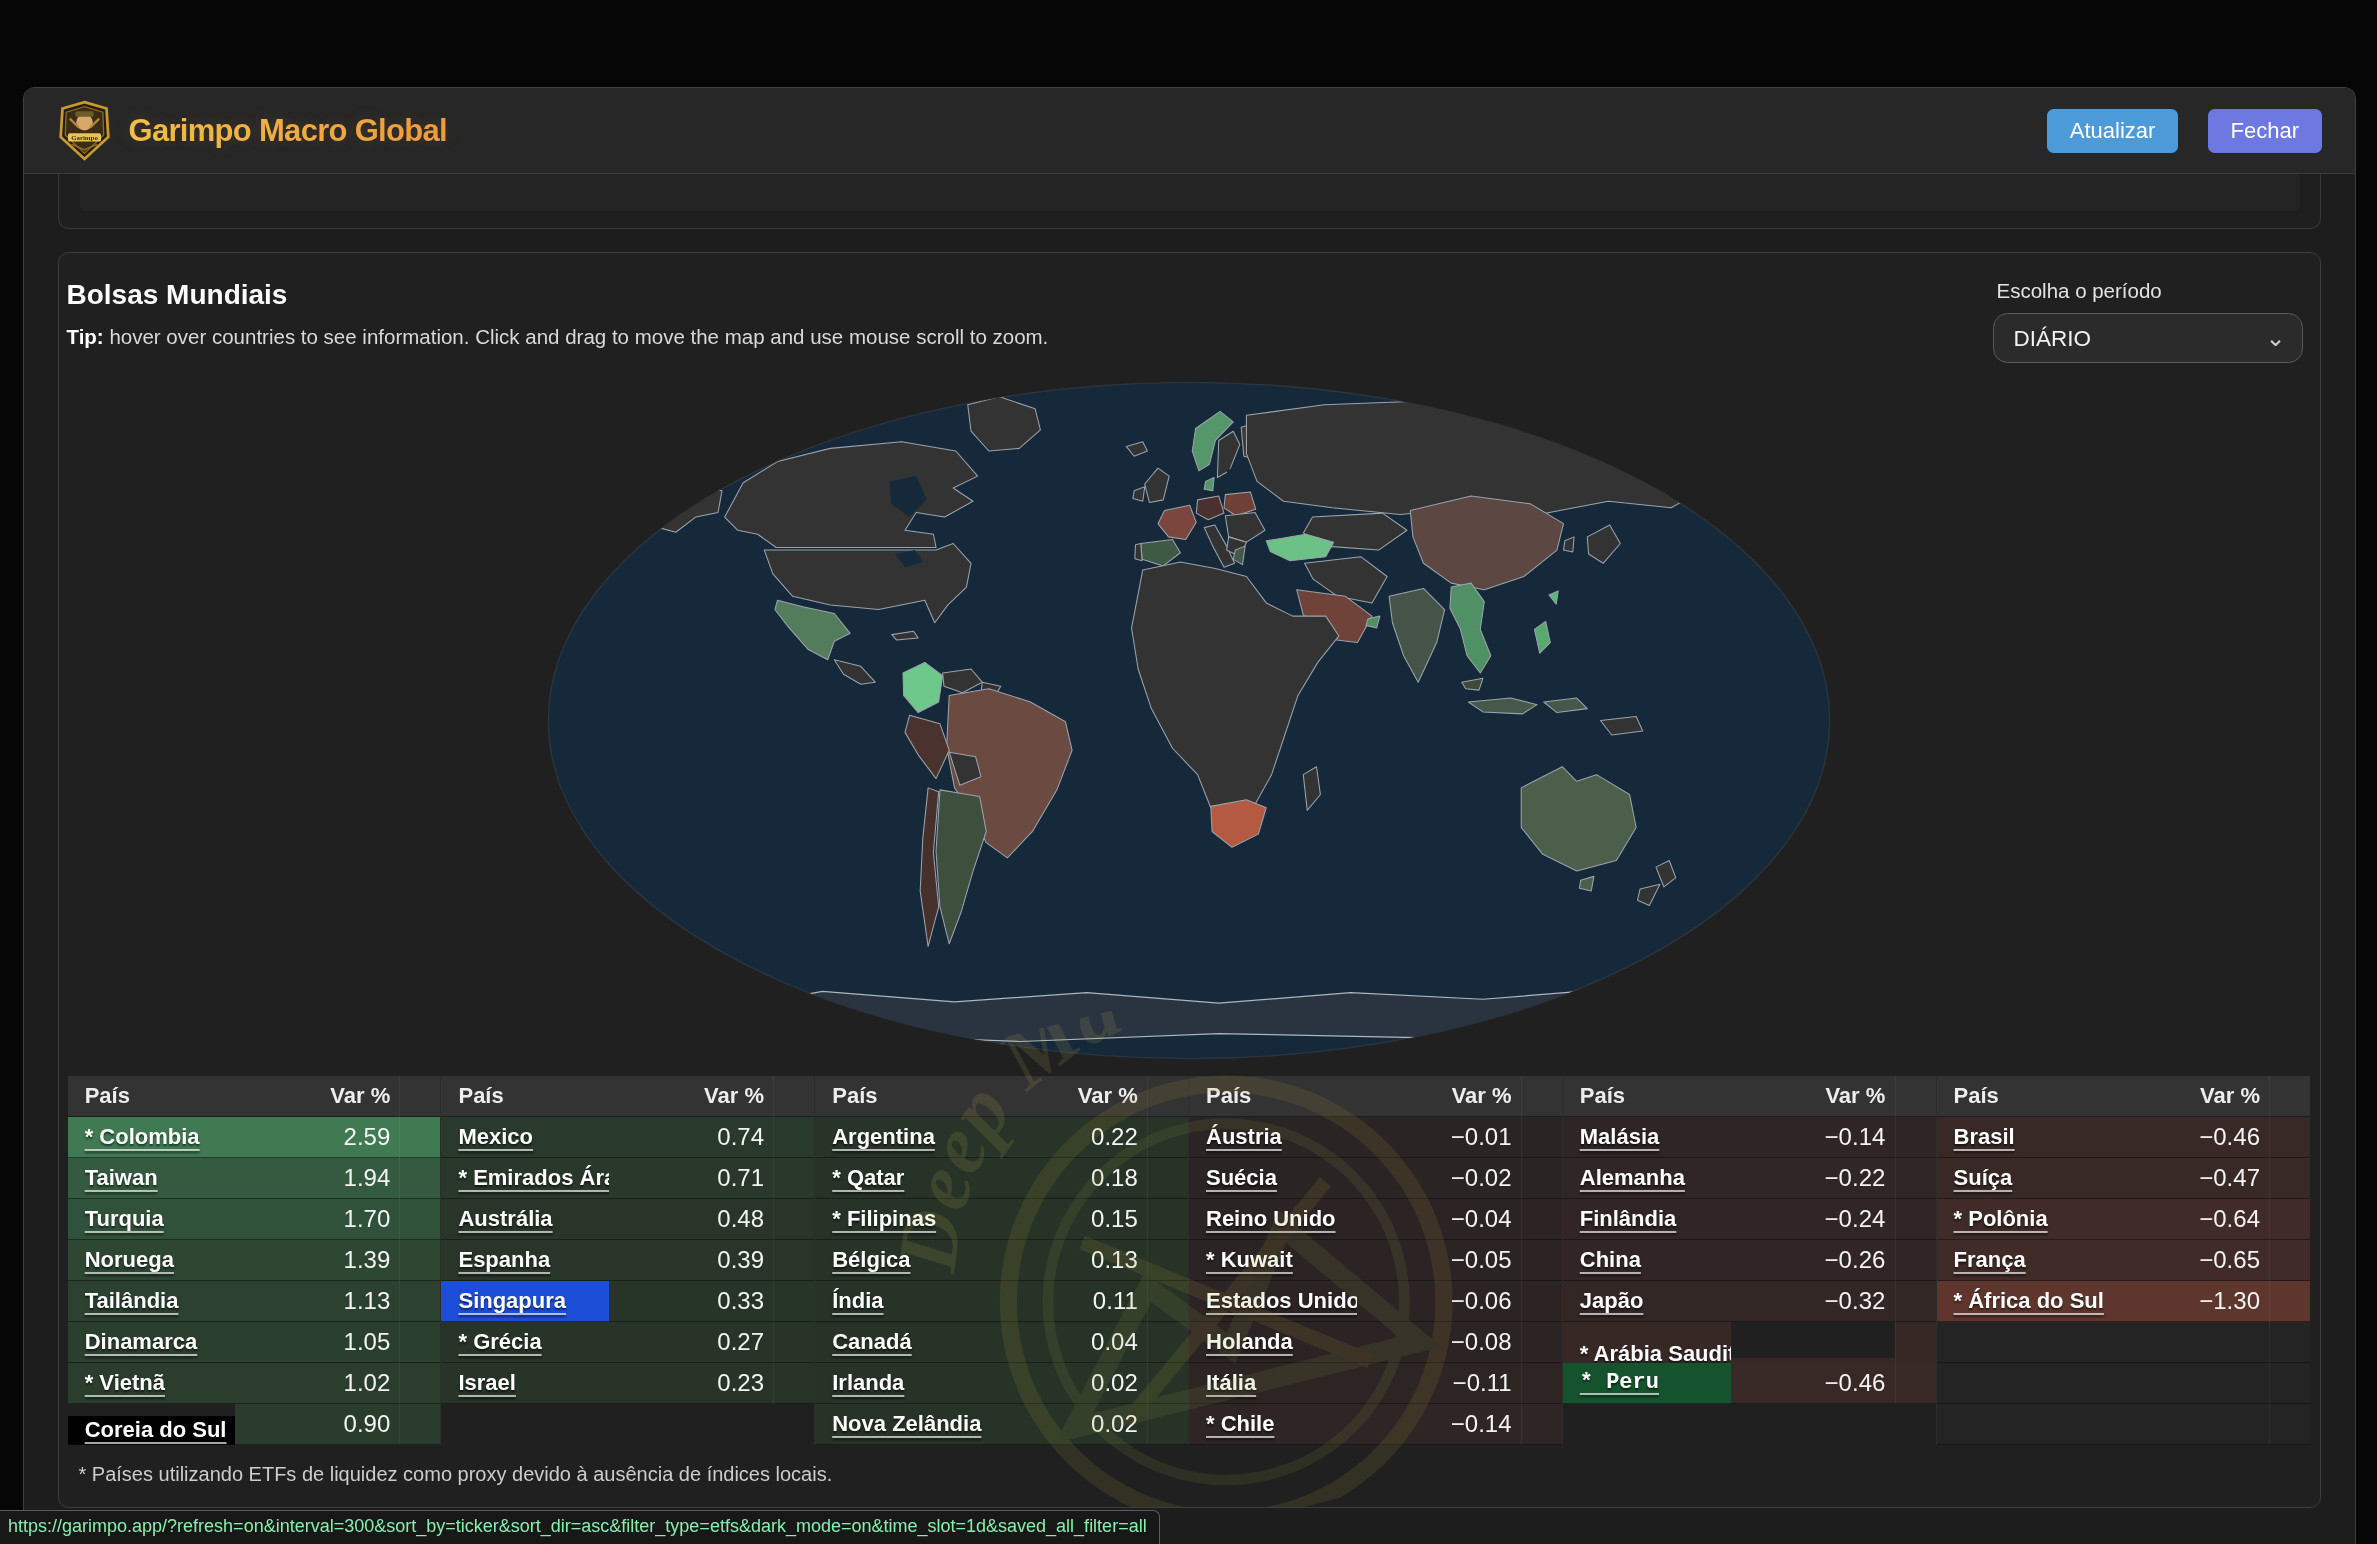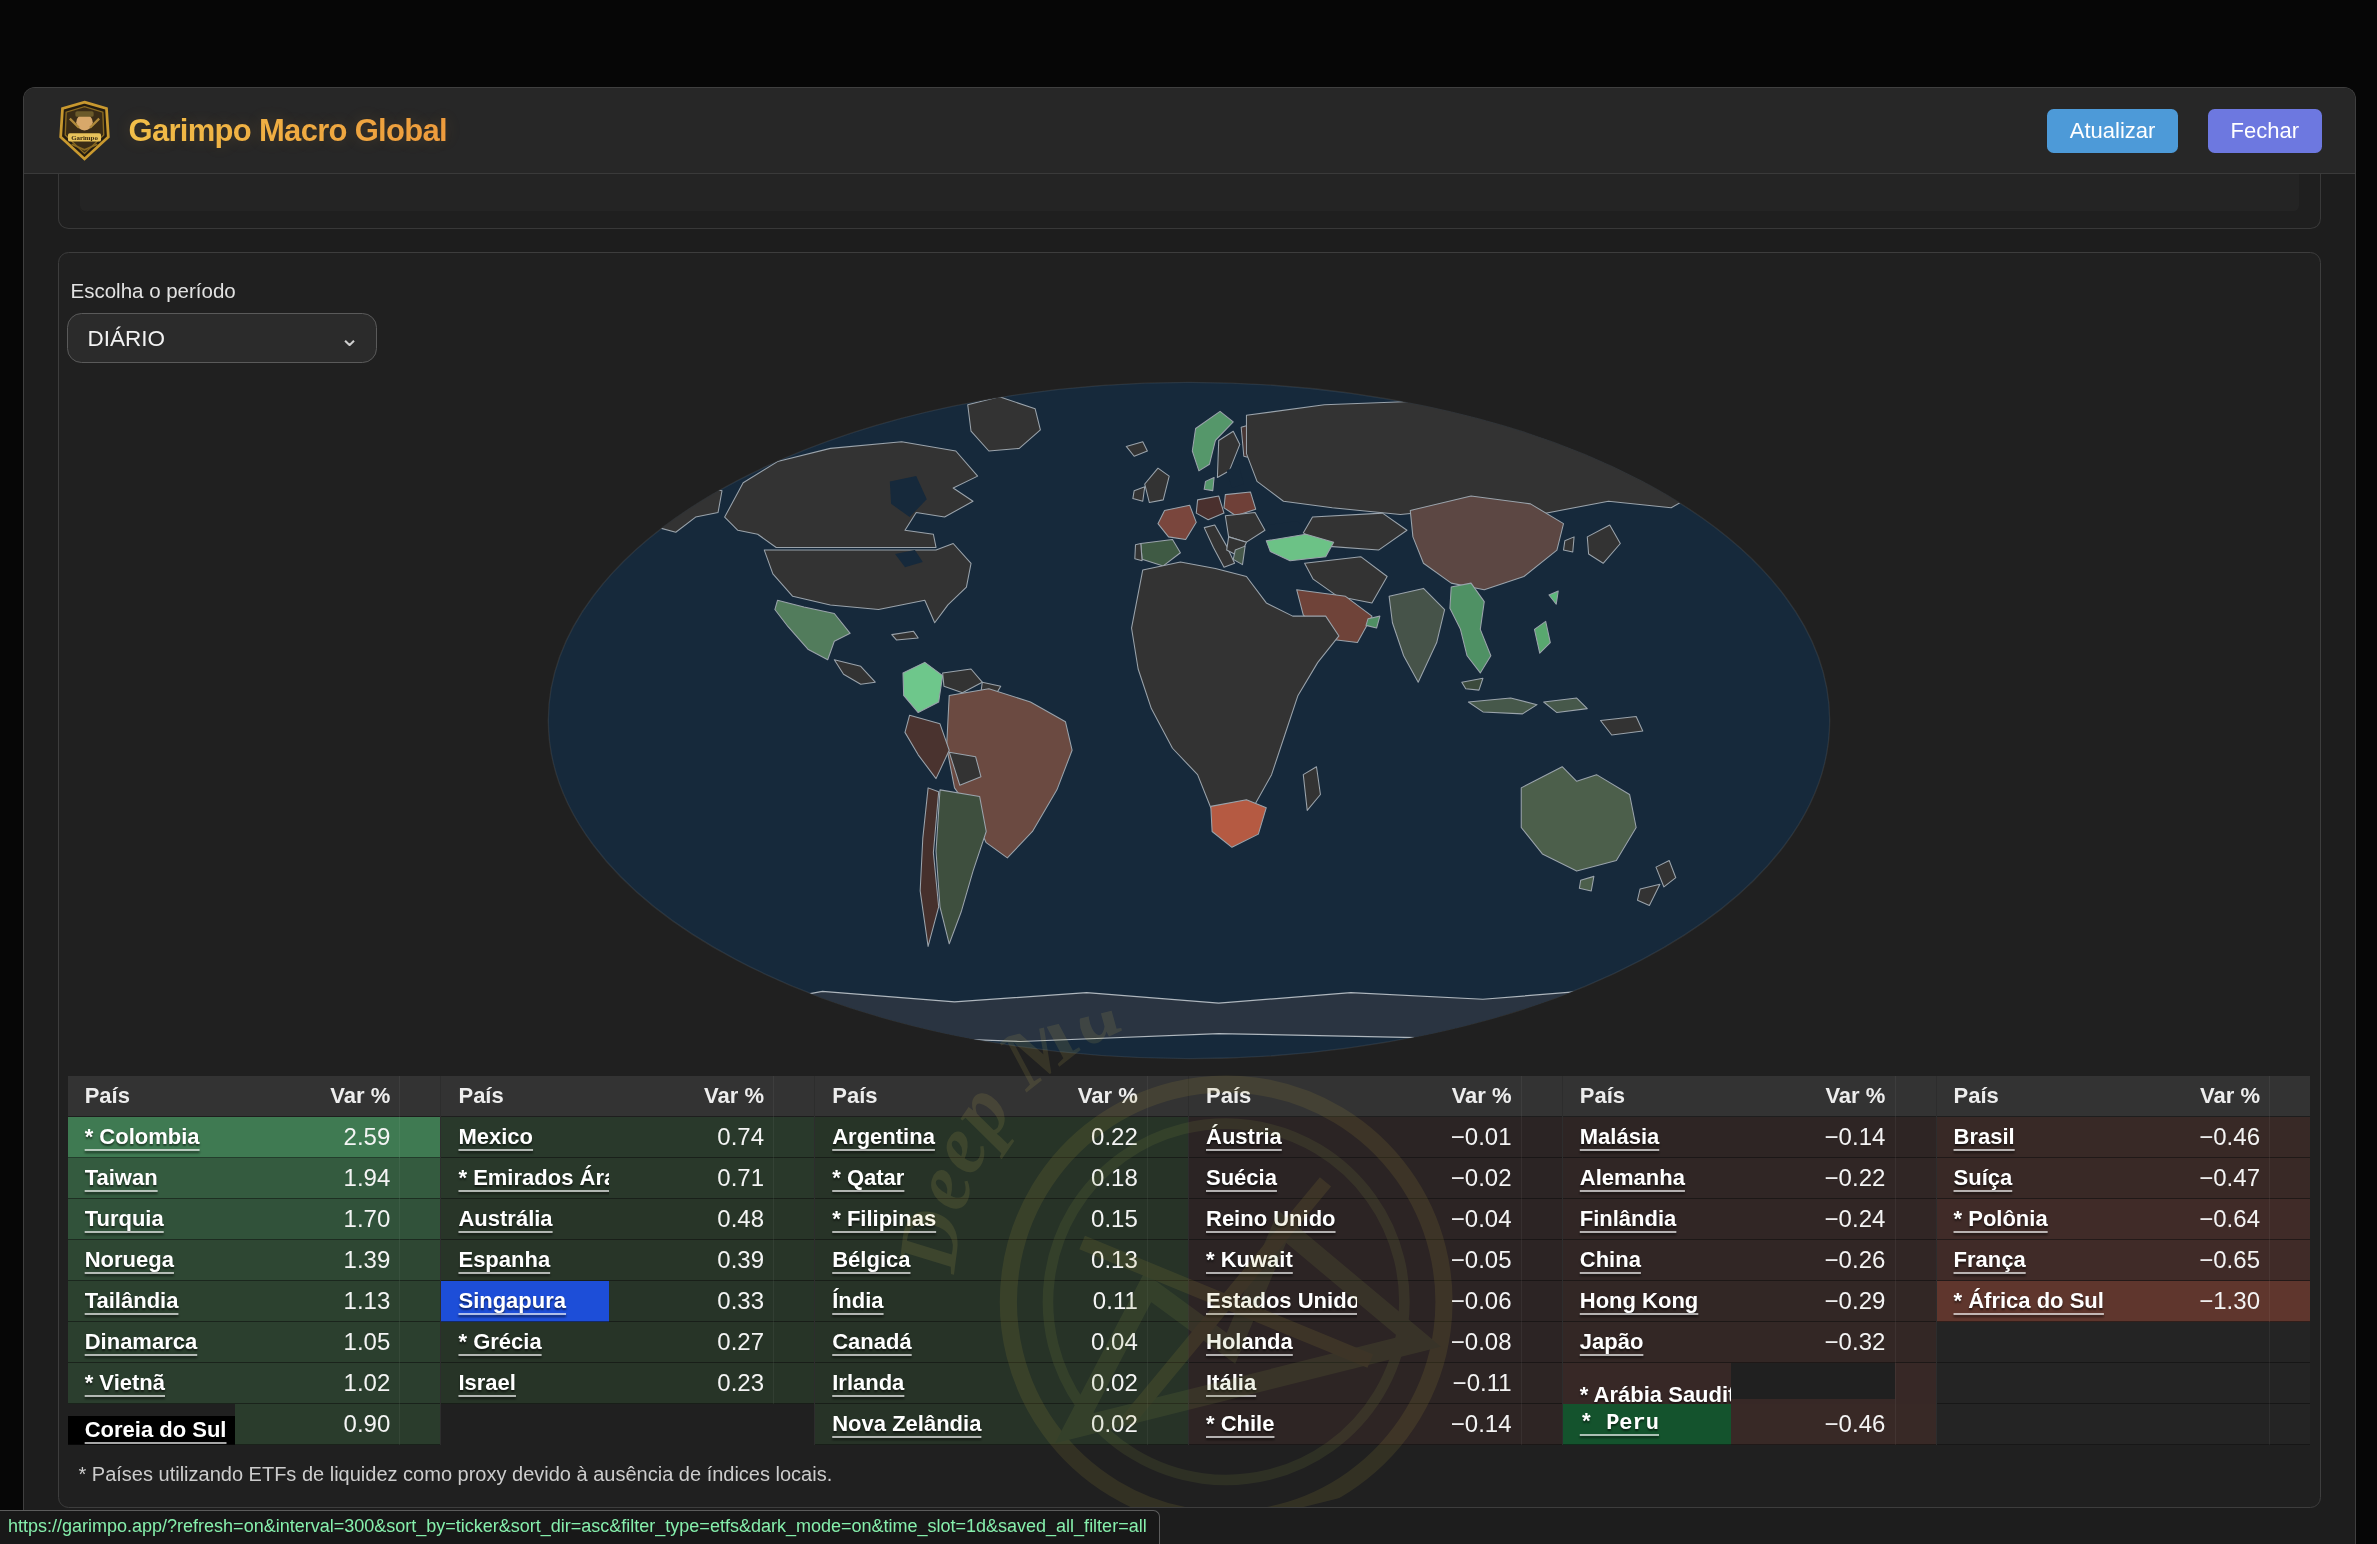--- a/index.html
+++ b/index.html
@@ -127,20 +127,26 @@
 
   <div class="content">
 
     <div class="partial-card">
       <div class="inner"></div>
     </div>
 
     <div class="card">
 
       <div class="card-head">
+        <div>
+          <div class="panel-title">Bolsas Mundiais</div>
+          <div class="panel-tip">
+            <b>Tip:</b><span> hover over countries to see information. Click and drag to move the map and use mouse scroll to zoom.</span>
+          </div>
+        </div>
         <div class="period">
           <div class="period-label">Escolha o período</div>
           <div class="select-wrap">
             <select class="period-select">
               <option>DIÁRIO</option>
             </select>
             <span class="chevron">⌄</span>
           </div>
         </div>
       </div>
@@ -498,27 +504,20 @@
               <div class="cell spacer" style="background: rgb(49, 38, 37);"></div>
             </div>
             <div class="trow">
               <div class="cell name" style="background: rgb(49, 38, 37);">
                 <span class="country-link">China</span>
               </div>
               <div class="cell val" style="background: rgb(49, 38, 37);">−0.26</div>
               <div class="cell spacer" style="background: rgb(49, 38, 37);"></div>
             </div>
             <div class="trow">
-              <div class="cell name" style="background: rgb(50, 39, 37);">
-                <span class="country-link">Hong Kong</span>
-              </div>
-              <div class="cell val" style="background: rgb(50, 39, 37);">−0.29</div>
-              <div class="cell spacer" style="background: rgb(50, 39, 37);"></div>
-            </div>
-            <div class="trow">
               <div class="cell name" style="background: rgb(51, 39, 37);">
                 <span class="country-link">Japão</span>
               </div>
               <div class="cell val" style="background: rgb(51, 39, 37);">−0.32</div>
               <div class="cell spacer" style="background: rgb(51, 39, 37);"></div>
             </div>
             <div class="trow">
               <div class="cell name" style="background: rgb(55, 40, 38);">
                 <span class="country-link">* Arábia Saudita</span>
               </div>

